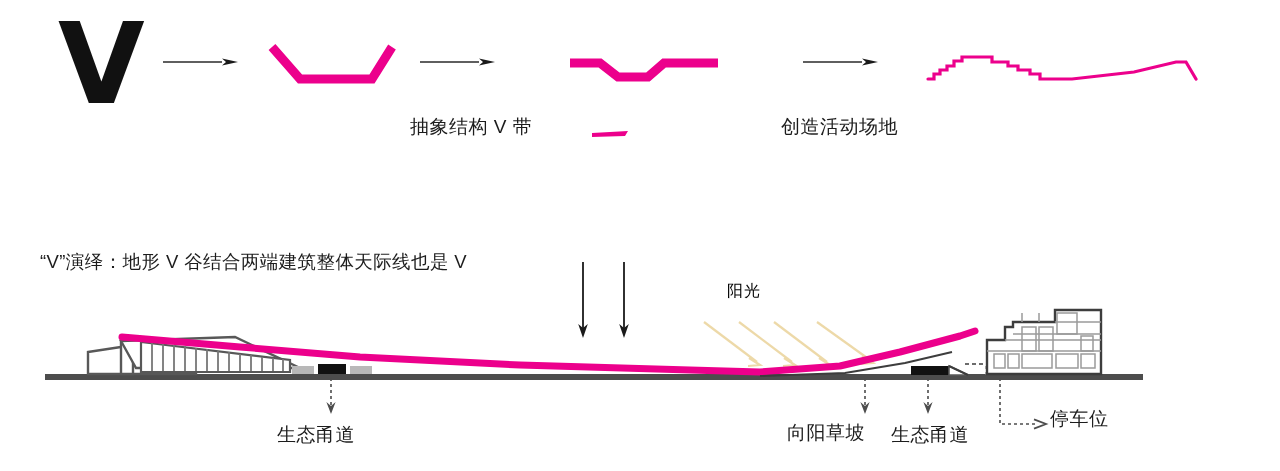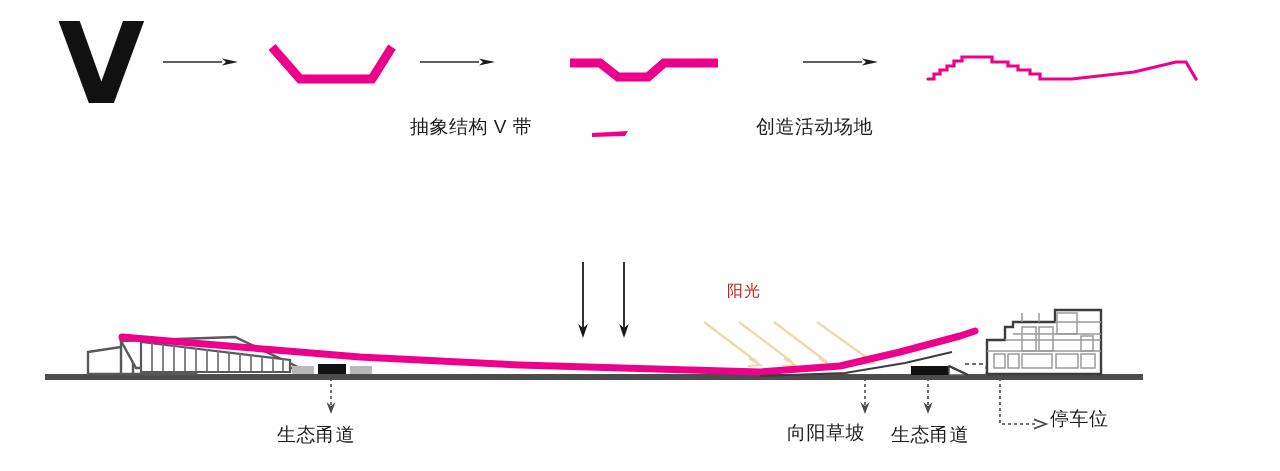--- a/index.html
+++ b/index.html
@@ -43,21 +43,21 @@
     letter-spacing: 0.4px;
   }
   .callout {
     font-size: 19px;
     letter-spacing: 0.5px;
     text-align: center;
   }
   .sun-label {
     font-size: 16px;
     letter-spacing: 1px;
-    color: #b91c1c;
+    color: #000000;
   }
   .bigv {
     position: absolute;
     font-family: "DejaVu Sans", sans-serif;
     font-weight: 700;
     font-size: 112px;
     line-height: 1;
     color: #111111;
     letter-spacing: -4px;
   }
@@ -105,22 +105,23 @@
                L 962 57 L 992 57 L 992 62 L 1008 62
                L 1008 66 L 1018 66 L 1018 70 L 1030 70
                L 1030 74 L 1040 74 L 1040 79 L 1072 79
                L 1134 72 L 1176 62 L 1186 62 L 1196 79" fill="none" stroke="#ec008c" stroke-width="3.2" stroke-linecap="round" stroke-linejoin="miter"></path>
     </g>
   </svg>
 
 
   <div class="lbl step-caption" style="left:410px; top:117px;">抽象结构 V 带</div>
 
-  <div class="lbl step-caption" style="left:756px; top:117px;">创造活动场地</div>
-
+  <div class="lbl step-caption" style="left:781px; top:117px;">创造活动场地</div>
+
+  <div class="lbl section-caption" style="left:40px; top:253px;">“V”演绎：地形 V 谷结合两端建筑整体天际线也是 V</div>
 
   <div class="lbl sun-label" style="left:727px; top:283px;">阳光</div>
 
   <svg class="layer" viewBox="0 0 1280 471">
 
     <g>
       <line x1="583" y1="262" x2="583" y2="328" stroke="#1a1a1a" stroke-width="1.8"></line>
       <path d="M 578.2 324 L 583 338 L 587.8 324 L 583 328 Z" fill="#1a1a1a"></path>
     </g>
     <g>

